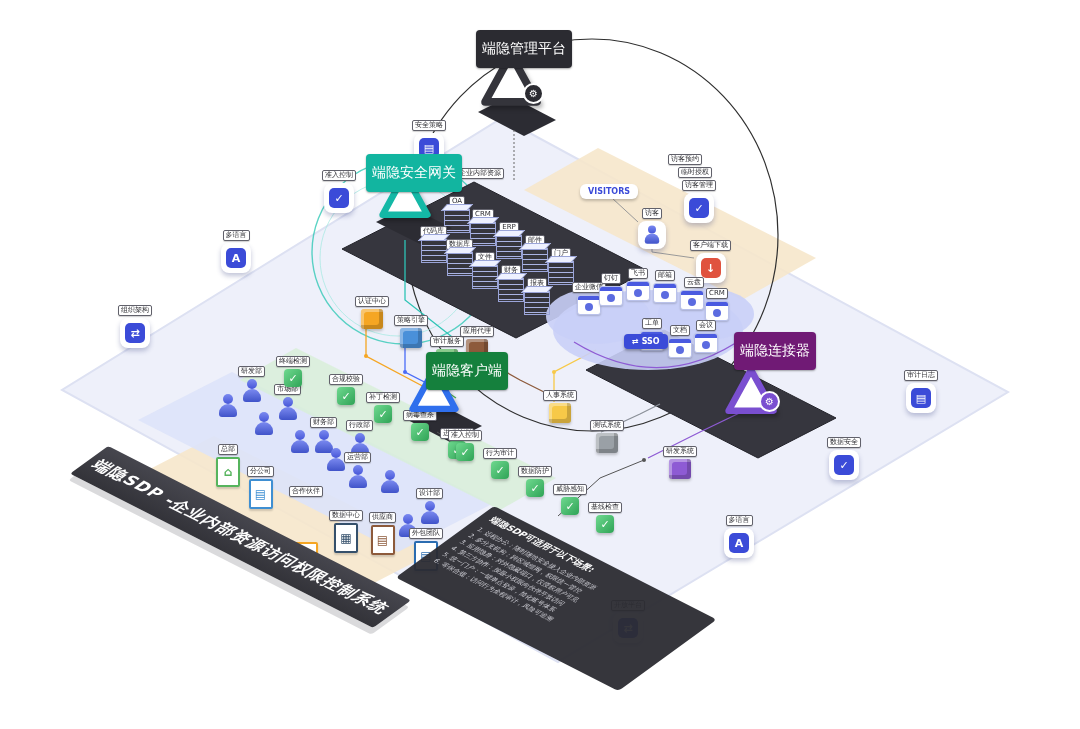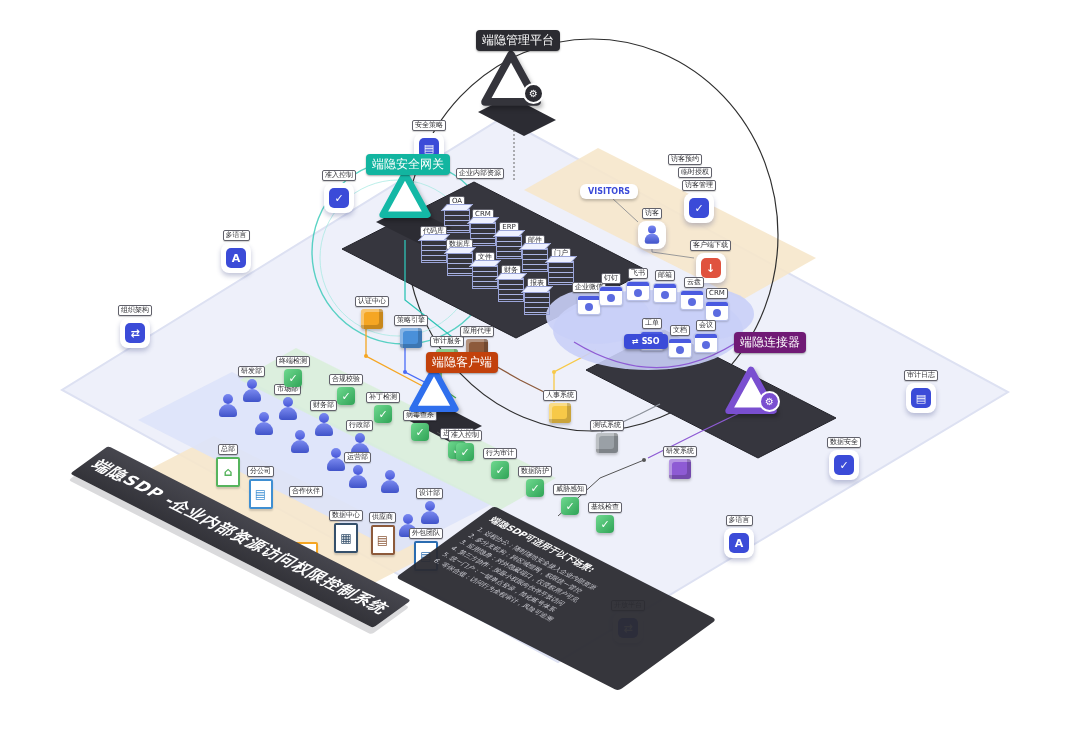--- a/index.html
+++ b/index.html
@@ -53,21 +53,21 @@
         color:var(--c,#555);font-size:12px;font-weight:bold;display:flex;align-items:center;justify-content:center;
         box-shadow:0 2px 2px rgba(0,0,0,.16);}
 
   
   .logo{position:absolute;z-index:7;display:flex;flex-direction:column;align-items:center;}
   .logo svg{filter:drop-shadow(2px 3px 2px rgba(0,0,0,.28));}
   .gear{position:absolute;right:-2px;bottom:4px;width:17px;height:17px;border-radius:50%;
         background:#2b2b31;color:#fff;display:flex;align-items:center;justify-content:center;
         font-size:10px;border:2px solid #fff;}
   .gear.purple{background:#7a4fd0;}
-  .node-pill{position:absolute;z-index:8;font-size:12px;color:#fff;padding:2px 6px;border-radius:4px;
+  .node-pill{position:absolute;z-index:8;font-size:14px;color:#fff;padding:10px 6px;border-radius:4px;
         white-space:nowrap;box-shadow:0 1px 2px rgba(0,0,0,.35);}
 
   .sso{position:absolute;left:624px;top:334px;z-index:6;background:#3b4bd8;color:#fff;font-size:8px;
        font-weight:bold;padding:3px 8px;border-radius:4px;display:flex;gap:3px;align-items:center;
        box-shadow:0 2px 3px rgba(0,0,0,.3);}
   .vcard{position:absolute;left:580px;top:184px;z-index:6;background:#fff;border-radius:6px;padding:3px 8px;
        font-size:8px;font-weight:bold;color:#3b4bd8;box-shadow:0 2px 3px rgba(0,0,0,.22);}
   .visitor-person{left:638px;top:208px;}
   .visitor-person .pcard-box{width:28px;height:28px;}
 
@@ -154,21 +154,21 @@
     <svg width="54" height="50" viewBox="0 0 40 38">
       <path d="M20 3 L37 34 L3 34 Z" fill="#ffffff" stroke="#7a4fd0" stroke-width="5" stroke-linejoin="round"></path>
       </svg>
     <div class="gear purple">
         <span>⚙</span>
       </div>
   </div>
 
   <div class="node-pill" style="left:476px;top:30px;background:#2b2b31">端隐管理平台</div>
   <div class="node-pill" style="left:366px;top:154px;background:#12b5a0">端隐安全网关</div>
-  <div class="node-pill" style="left:426px;top:352px;background:#c2410c">端隐客户端</div>
+  <div class="node-pill" style="left:426px;top:352px;background:#15803d">端隐客户端</div>
   <div class="node-pill" style="left:734px;top:332px;background:#701a75">端隐连接器</div>
 
   <div class="item" style="left:456px;top:168px;z-index:6">
     <div class="tag">企业内部资源</div>
   </div>
 
   <div class="sso">
     <span>⇄</span>
     <span>SSO</span>
   </div>
@@ -404,21 +404,21 @@
       <div class="item" style="left: 238px; top: 366px;">
         <div class="tag">研发部</div>
         <div class="pfig"></div>
       </div>
 
       <div class="item" style="left: 274px; top: 384px;">
         <div class="tag">市场部</div>
         <div class="pfig"></div>
       </div>
 
-      <div class="item" style="left: 310px; top: 400px;">
+      <div class="item" style="left: 310px; top: 417px;">
         <div class="tag">财务部</div>
         <div class="pfig"></div>
       </div>
 
       <div class="item" style="left: 346px; top: 420px;">
         <div class="tag">行政部</div>
         <div class="pfig"></div>
       </div>
 
       <div class="item" style="left: 218px; top: 394px;">

